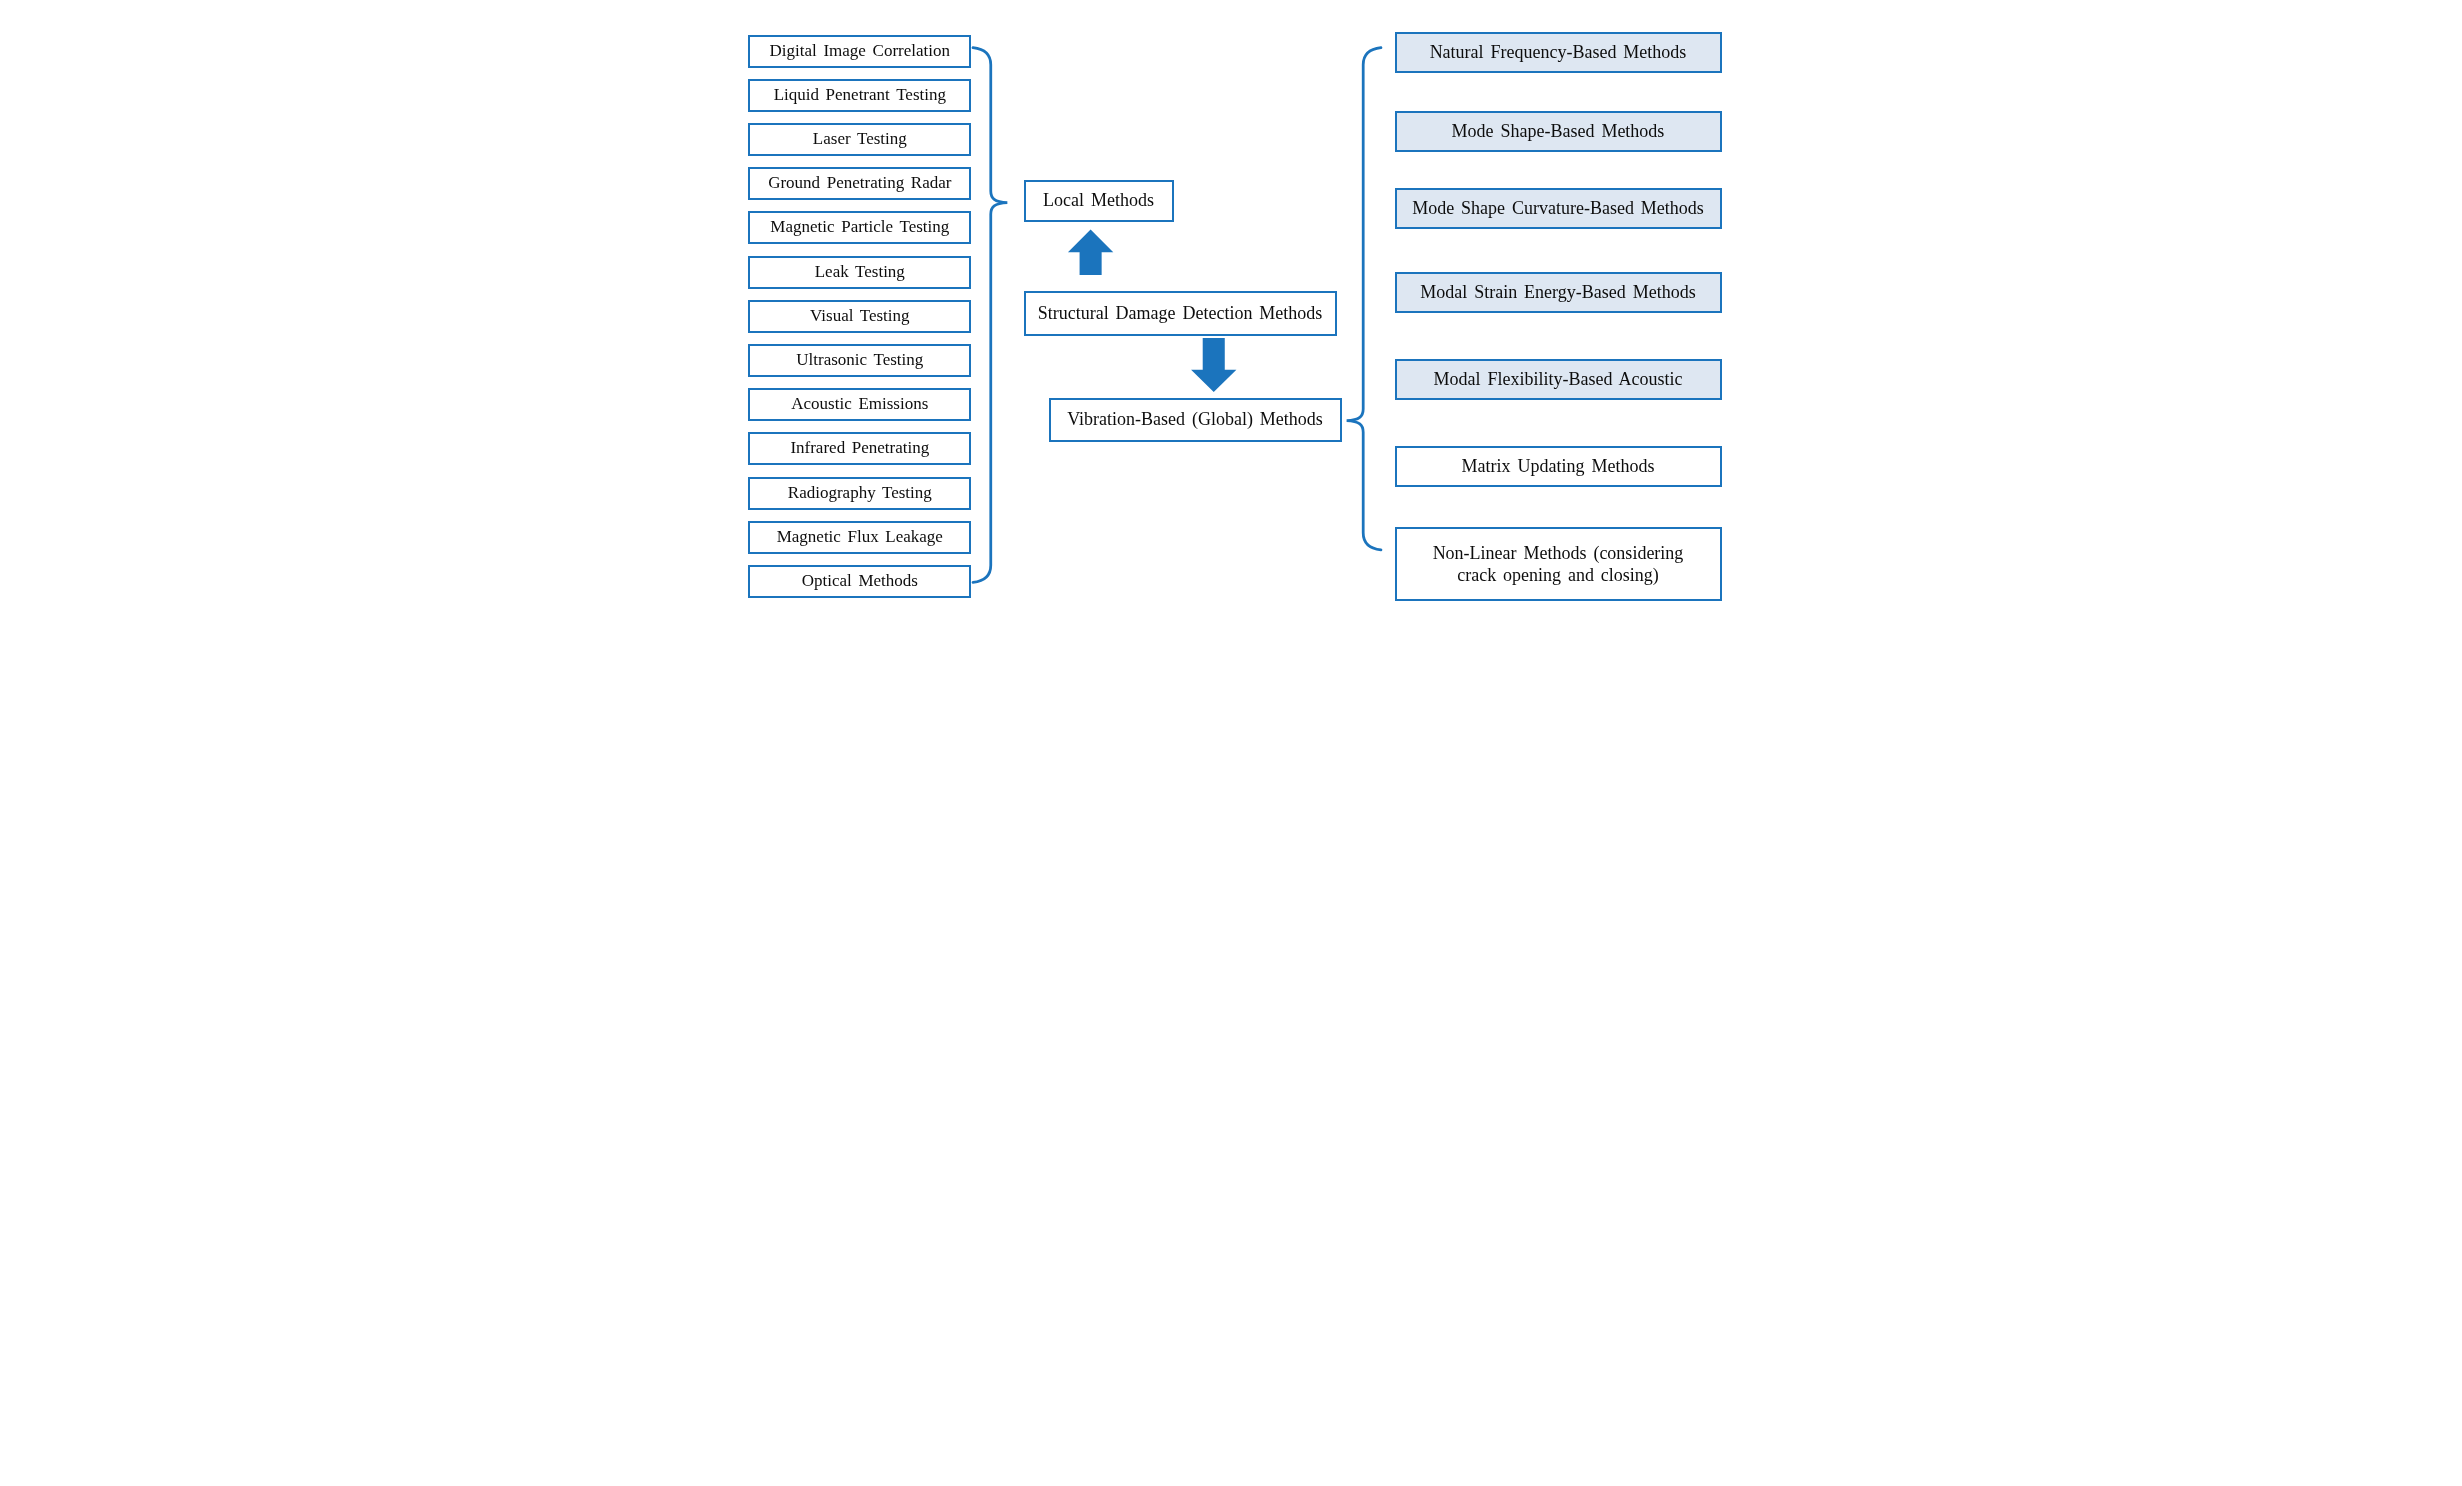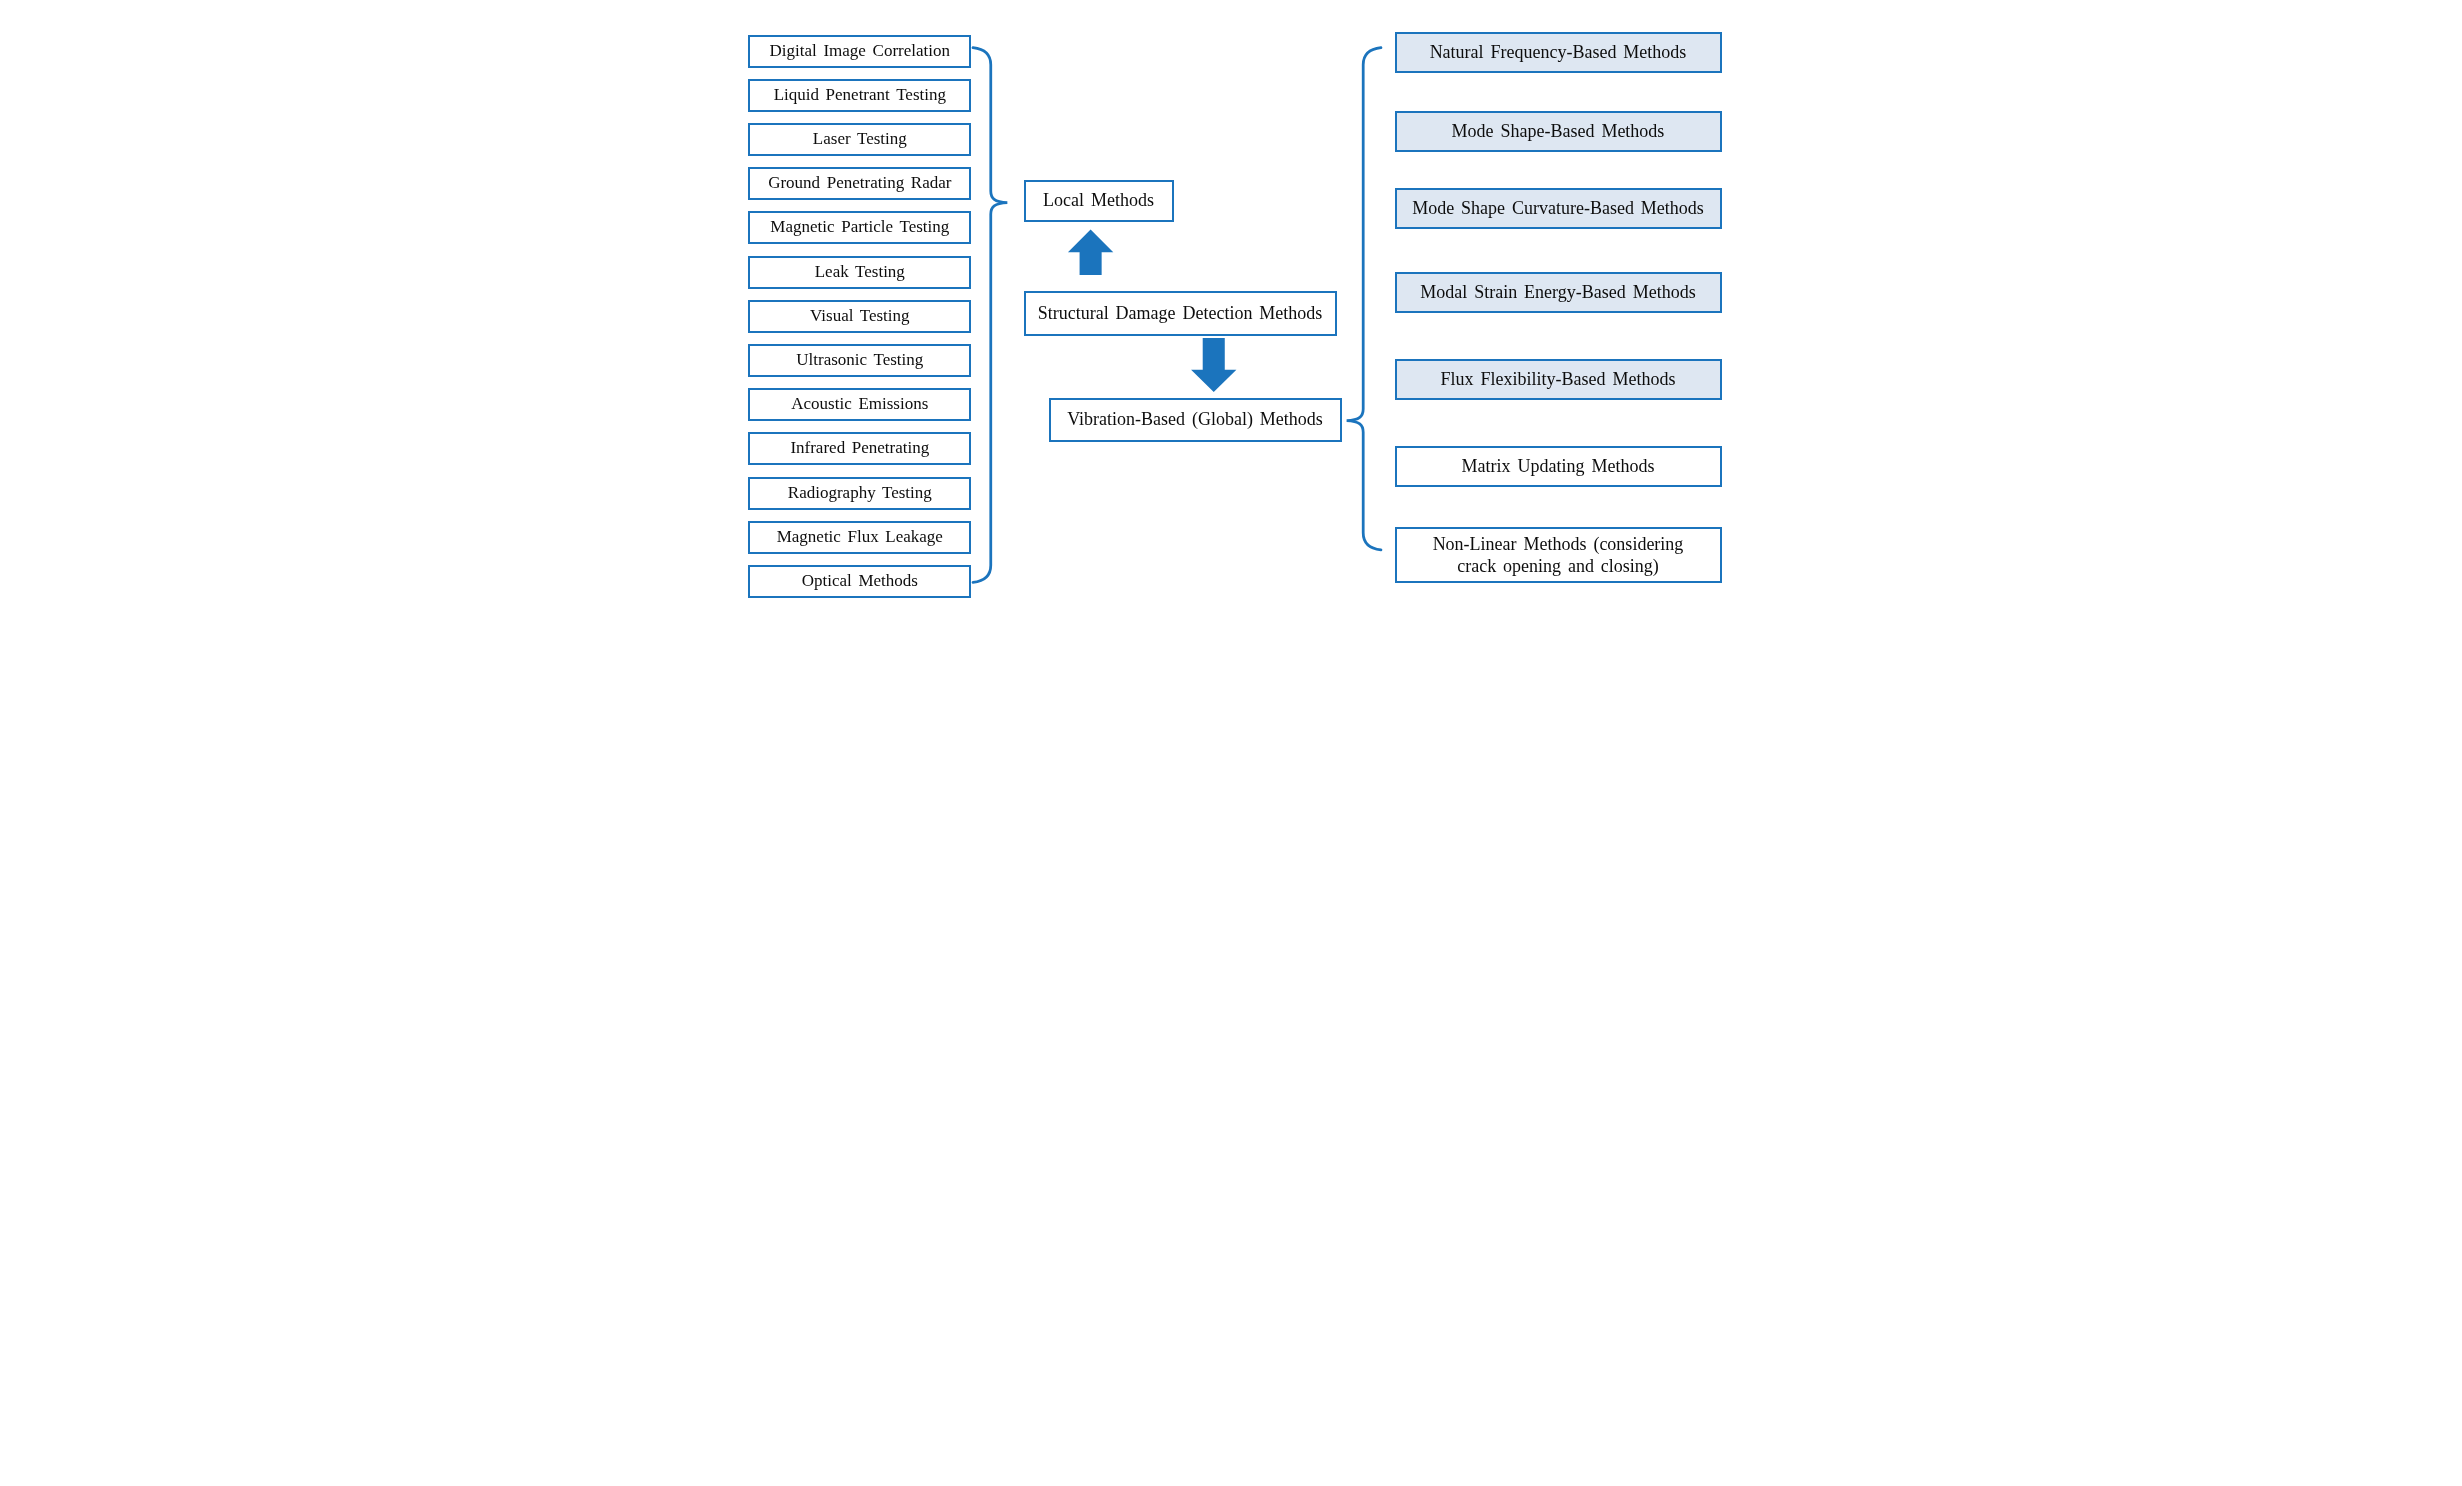--- a/index.html
+++ b/index.html
@@ -26,21 +26,21 @@
     text-align:center;
     font-size:17px;
     line-height:1.2;
     word-spacing:2.4px;
     color:var(--ink);
   }
   .box.tinted{background:var(--tint);}
   .left-col .box{left:9.8px;width:223px;height:33px;font-size:17px;}
   .right-col .box{left:656px;width:327px;height:41px;font-size:18px;}
   .center-col .box{font-size:18px;}
-  .right-col .box.tall{height:56px;padding:6px 17px;line-height:1.25;}
+  .right-col .box.tall{height:74px;padding:6px 17px;line-height:1.25;}
   svg.overlay{
     position:absolute;left:0;top:0;width:985px;height:595px;
     pointer-events:none;
   }
   .brace{fill:none;stroke:var(--blue);stroke-width:4.5;stroke-linecap:round;}
   .arrow{fill:var(--blue);stroke:none;}
 </style>
 </head>
 <body>
 
@@ -89,19 +89,19 @@
     <div class="box" style="left:285px;top:168px;width:150px;height:42px">Local Methods</div>
     <div class="box" style="left:285px;top:279px;width:313px;height:45px">Structural Damage Detection Methods</div>
     <div class="box" style="left:310px;top:386px;width:293px;height:44px">Vibration-Based (Global) Methods</div>
   </div>
 
   <div class="right-col">
     <div class="box tinted" style="top:20px">Natural Frequency-Based Methods</div>
     <div class="box tinted" style="top:99px">Mode Shape-Based Methods</div>
     <div class="box tinted" style="top:176px">Mode Shape Curvature-Based Methods</div>
     <div class="box tinted" style="top:260px">Modal Strain Energy-Based Methods</div>
-    <div class="box tinted" style="top:347px">Flux Flexibility-Based Methods</div>
+    <div class="box tinted" style="top:347px">Modal Flexibility-Based Acoustic</div>
     <div class="box" style="top:434px">Matrix Updating Methods</div>
     <div class="box tall" style="top:515px">Non-Linear Methods (considering crack opening and closing)</div>
   </div>
 
 </div>
 
 
 </body></html>

